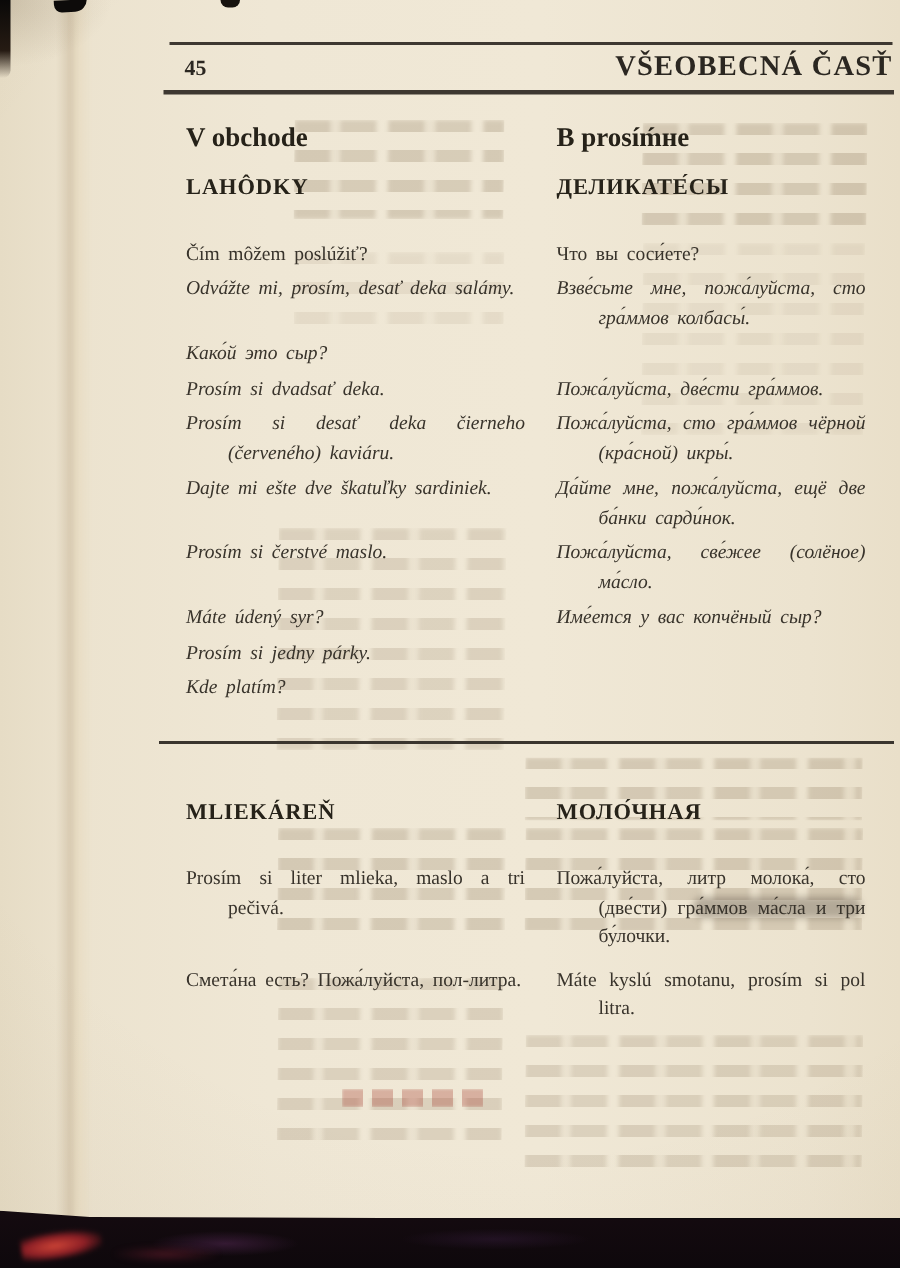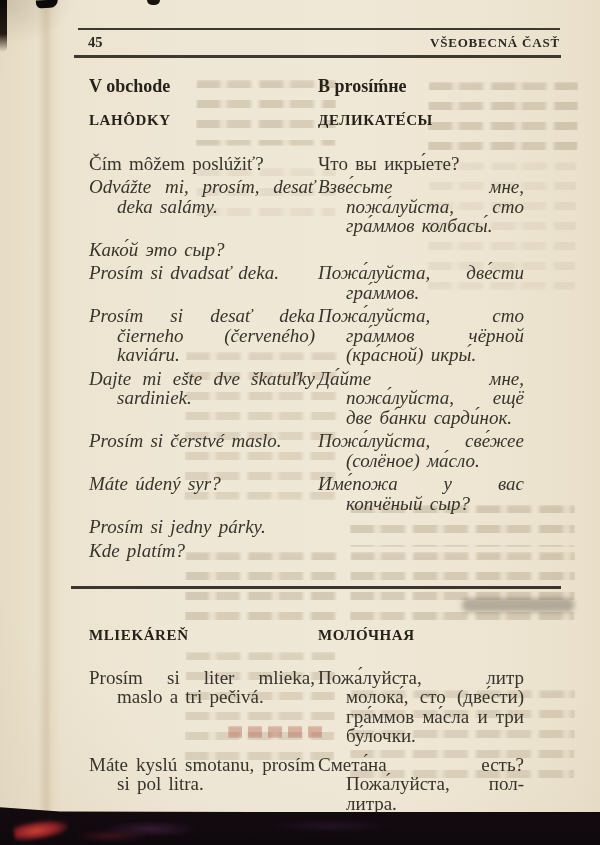--- a/index.html
+++ b/index.html
@@ -28,37 +28,37 @@
   }
   .mark-left{position:absolute;left:0;top:0;width:7px;height:52px;
     background:linear-gradient(180deg,#0a0908 0%,#261b13 65%,rgba(38,27,19,0) 100%);
     border-radius:0 0 5px 0;}
   .mark-blob{position:absolute;left:36px;top:0;width:22px;height:8px;background:#0d0b0a;
     border-radius:0 0 9px 6px;transform:rotate(-3deg);}
   .mark-dot{position:absolute;left:147px;top:0;width:13px;height:5px;background:#17130f;
     border-radius:0 0 5px 5px;}
 
   
-  .content{position:absolute;left:75px;top:28px;width:487px;color:#34302a;}
+  .content{position:absolute;left:110px;top:28px;width:487px;color:#34302a;}
   .rule{background:#3e3831;height:2px;}
   .rule-top{margin-left:3px;width:482px;height:2px;}
   .header-row{display:flex;justify-content:space-between;align-items:baseline;
     padding:4px 2px 4px 13px;}
   .page-num{font-weight:bold;font-size:14.5px;color:#2b2721;}
-  .header-title{font-weight:bold;font-size:13px;letter-spacing:.8px;color:#2b2721;}
+  .header-title{font-weight:bold;font-size:19px;letter-spacing:.8px;color:#2b2721;}
   .rule-bottom{margin-left:-1px;width:487px;height:2.5px;}
 
-  .row{display:grid;grid-template-columns:226px 206px;column-gap:3px;padding-left:14px;}
+  .row{display:grid;grid-template-columns:226px 206px;column-gap:21px;padding-left:14px;}
   .row-titles{margin-top:17px;}
   .col-title{font-weight:bold;font-size:18px;line-height:22px;color:#262219;}
   .row-subs{margin-top:14px;}
   .col-sub{font-weight:bold;font-size:15px;line-height:18px;letter-spacing:.6px;color:#262219;}
   .pairs-list{margin-top:25px;}
   .pairs-list .pair + .pair{margin-top:4px;font-style:italic;}
-  .ph{margin:0;font-size:19px;line-height:19.5px;text-align:justify;
+  .ph{margin:0;font-size:13px;line-height:19.5px;text-align:justify;
     padding-left:28px;text-indent:-28px;word-spacing:2.5px;color:#38332b;}
   .mid-rule{margin-top:26px;margin-left:-4px;width:490px;height:2.5px;background:#3a352e;}
   .row-subs2{margin-top:37px;}
   .pairs-list2{margin-top:24px;}
   .pairs-list2 .pair + .pair{margin-top:9px;}
 
   
   .ghost{
     position:absolute;opacity:.40;filter:blur(1.4px);transform:skewX(-.6deg);
     background:repeating-linear-gradient(90deg,
@@ -138,21 +138,21 @@
     </div>
 
     <div class="row row-subs">
       <div class="col-sub">LAHÔDKY</div>
       <div class="col-sub">ДЕЛИКАТЕ́СЫ</div>
     </div>
 
     <div class="pairs-list">
       <div class="row pair">
         <p class="ph">Čím môžem poslúžiť?</p>
-        <p class="ph">Что вы икры́ете?</p>
+        <p class="ph">Что вы соси́ете?</p>
       </div>
       <div class="row pair">
         <p class="ph">Odvážte mi, prosím, desať deka salámy.</p>
         <p class="ph">Взве́сьте мне, пожа́луйста, сто гра́ммов колбасы́.</p>
       </div>
       <div class="row pair">
         <p class="ph">Како́й это сыр?</p>
       </div>
       <div class="row pair">
         <p class="ph">Prosím si dvadsať deka.</p>
@@ -165,21 +165,21 @@
       <div class="row pair">
         <p class="ph">Dajte mi ešte dve škatuľky sardiniek.</p>
         <p class="ph">Да́йте мне, пожа́луйста, ещё две ба́нки сарди́нок.</p>
       </div>
       <div class="row pair">
         <p class="ph">Prosím si čerstvé maslo.</p>
         <p class="ph">Пожа́луйста, све́жее (солёное) ма́сло.</p>
       </div>
       <div class="row pair">
         <p class="ph">Máte údený syr?</p>
-        <p class="ph">Име́пожа у вас копчёный сыр?</p>
+        <p class="ph">Име́ется у вас копчёный сыр?</p>
       </div>
       <div class="row pair">
         <p class="ph">Prosím si jedny párky.</p>
       </div>
       <div class="row pair">
         <p class="ph">Kde platím?</p>
       </div>
     </div>
 
     <div class="mid-rule"></div>
@@ -188,22 +188,22 @@
       <div class="col-sub">MLIEKÁREŇ</div>
       <div class="col-sub">МОЛО́ЧНАЯ</div>
     </div>
 
     <div class="pairs-list2">
       <div class="row pair">
         <p class="ph">Prosím si liter mlieka, maslo a tri pečivá.</p>
         <p class="ph">Пожа́луйста, литр молока́, сто (две́сти) гра́ммов ма́сла и три бу́лочки.</p>
       </div>
       <div class="row pair">
+        <p class="ph">Смета́на есть? Пожа́луйста, пол-литра.</p>
         <p class="ph">Máte kyslú smotanu, prosím si pol litra.</p>
-        <p class="ph">Смета́на есть? Пожа́луйста, пол-литра.</p>
       </div>
     </div>
   </div>
 
   <div class="bottom-strip">
     <div class="smudge-red"></div>
     <div class="smudge-red2"></div>
   </div>
 </div>
 

